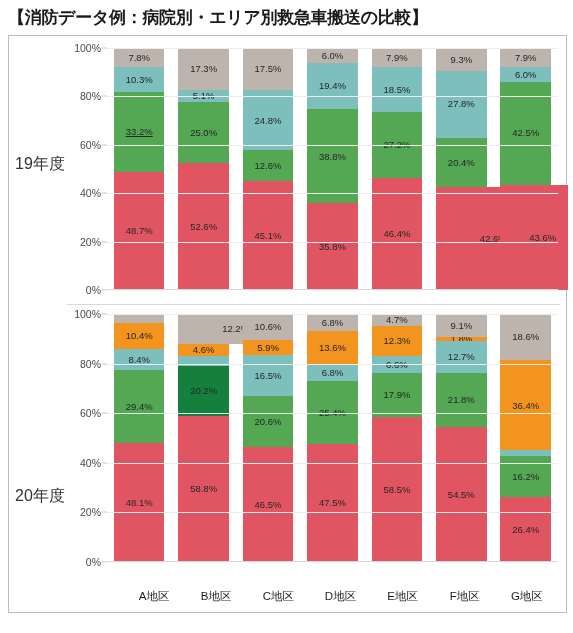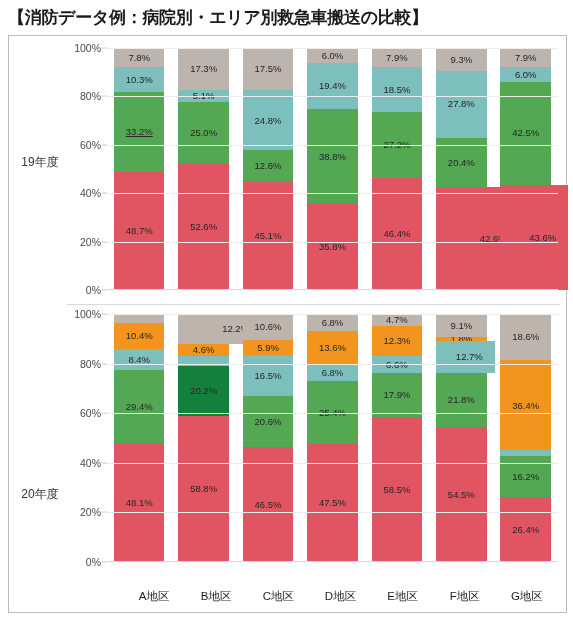--- a/index.html
+++ b/index.html
@@ -49,21 +49,21 @@
     top: 268px;
     height: 1px;
     background: #d7d9dc;
   }
 
   .row-label {
     position: absolute;
     left: 4px;
     width: 54px;
     text-align: center;
-    font-size: 12px;
+    font-size: 16px;
     color: #333;
     white-space: nowrap;
   }
 
   .plot {
     position: absolute;
     left: 98px;
     right: 8px;
     box-sizing: border-box;
   }
@@ -392,21 +392,21 @@
               <span>58.5%</span>
             </div>
           </div>
           <div class="bar-col">
             <div class="seg" style="height: 9.1%; background: rgb(189, 180, 173);">
               <span>9.1%</span>
             </div>
             <div class="seg" style="height: 1.8%; background: rgb(242, 148, 29);">
               <span>1.8%</span>
             </div>
-            <div class="seg" style="height: 12.7%; background: rgb(124, 191, 189); padding-left: 8px;">
+            <div class="seg" style="height: 12.7%; background: rgb(124, 191, 189);">
               <span>12.7%</span>
             </div>
             <div class="seg" style="height: 21.8%; background: rgb(84, 168, 84);">
               <span>21.8%</span>
             </div>
             <div class="seg" style="height: 54.5%; background: rgb(224, 85, 97);">
               <span>54.5%</span>
             </div>
           </div>
           <div class="bar-col">

